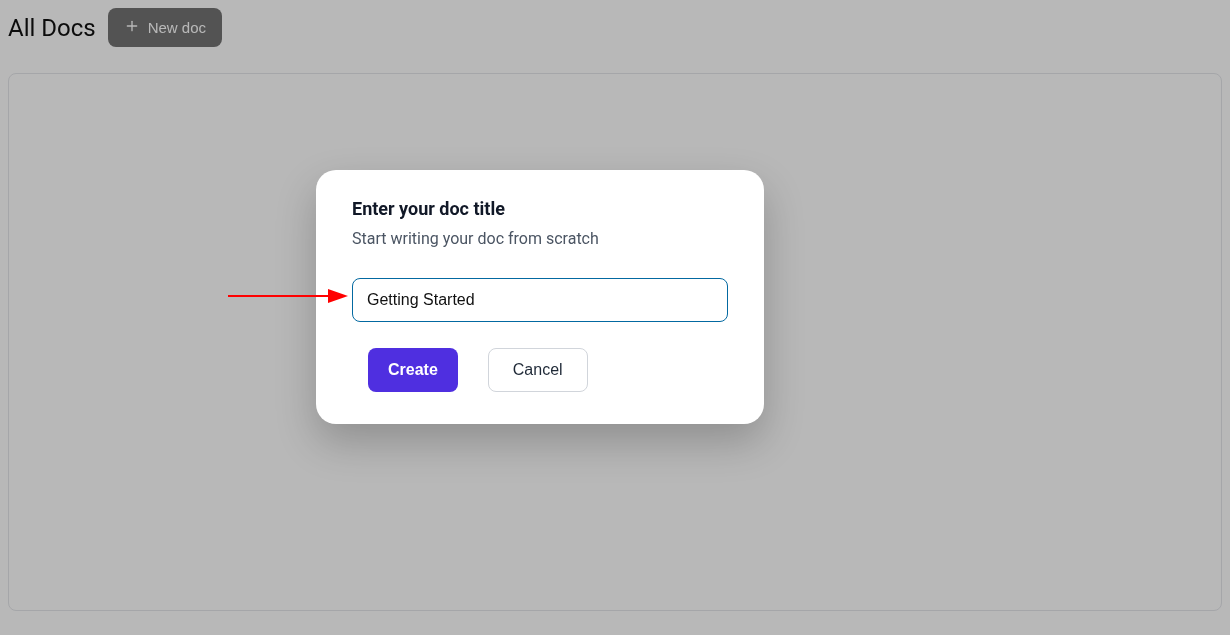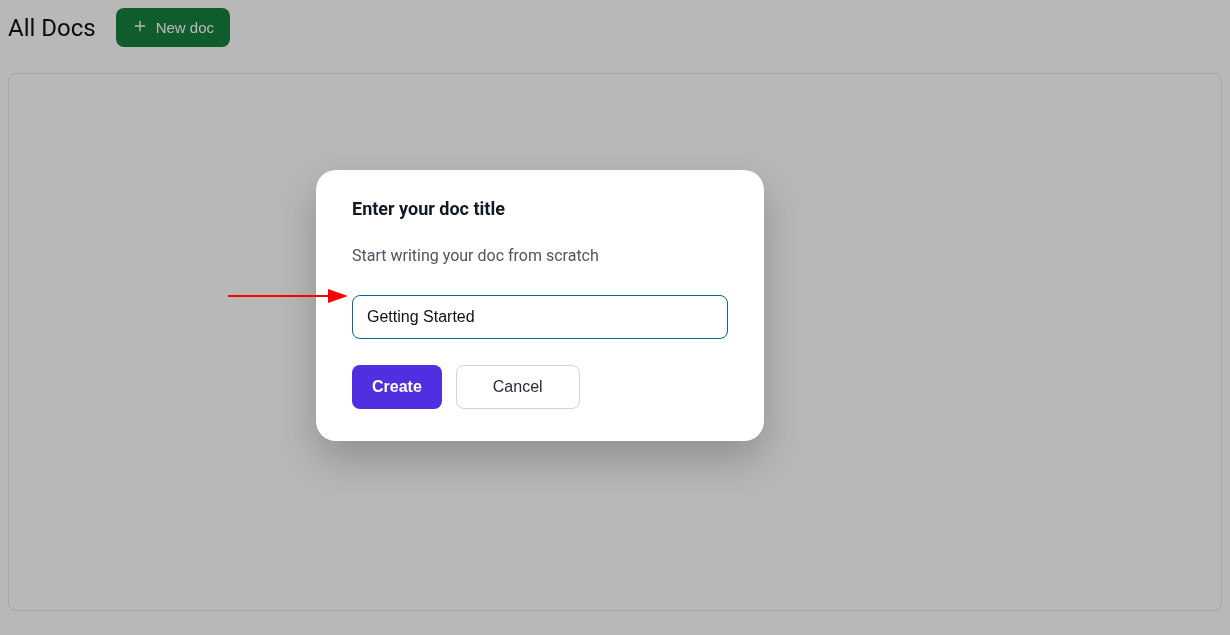--- a/index.html
+++ b/index.html
@@ -12,33 +12,33 @@
       position: relative;
     }
     .page {
       width: 1230px;
       height: 635px;
       position: relative;
     }
     .header {
       display: flex;
       align-items: center;
-      gap: 20px;
+      gap: 12px;
       padding: 8px 8px 8px 8px;
     }
     .page-title {
       font-size: 24px;
       font-weight: 400;
       color: #111;
     }
     .new-doc-btn {
       display: inline-flex;
       align-items: center;
       gap: 8px;
-      background: #15803d;
+      background: #737373;
       color: #fff;
       border: none;
       border-radius: 8px;
       padding: 10px 16px;
       font-size: 15px;
       cursor: pointer;
     }
     .new-doc-btn svg { stroke: #fff; }
     .content-card {
       position: absolute;
@@ -96,52 +96,52 @@
     .modal-title {
       font-size: 18px;
       font-weight: 700;
       color: #111827;
       margin-bottom: 10px;
     }
     .modal-sub {
       font-size: 16px;
       color: #4b5563;
       margin-bottom: 30px;
-      margin-top: 17px;
     }
     .title-input {
       width: 100%;
       border: 1px solid #0369a1;
       outline: none;
       border-radius: 8px;
       padding: 12px 14px;
       font-size: 16px;
       color: #111;
       margin-bottom: 26px;
     }
     .modal-actions {
       display: flex;
-      gap: 14px;
+      gap: 30px;
+      margin-left: 16px;
     }
     .btn-primary {
       background: #4f2fe0;
       color: #fff;
       border: none;
       border-radius: 8px;
       padding: 12px 20px;
       font-size: 16px;
       font-weight: 600;
       cursor: pointer;
     }
     .btn-secondary {
       background: #fff;
       color: #1f2937;
       border: 1px solid #d1d5db;
       border-radius: 8px;
-      padding: 12px 36px;
+      padding: 12px 24px;
       font-size: 16px;
       cursor: pointer;
     }
     .arrow {
       position: absolute;
       left: 228px;
       top: 284px;
       width: 120px;
       height: 24px;
       pointer-events: none;

